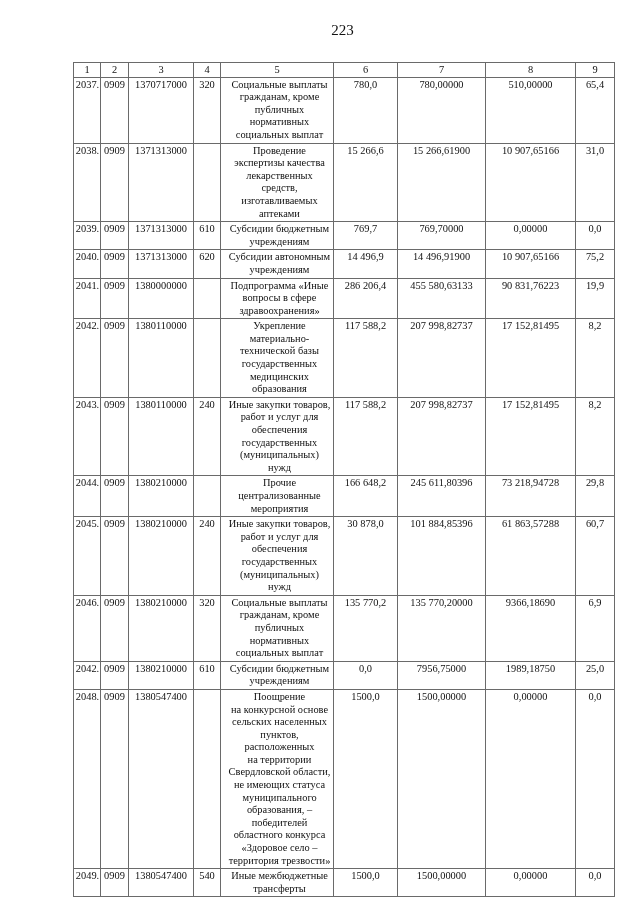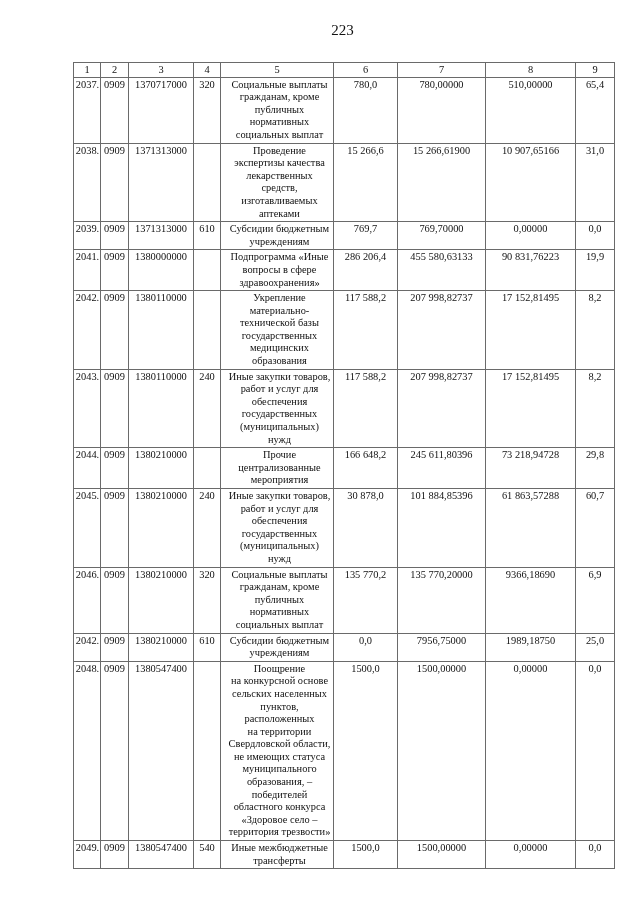--- a/index.html
+++ b/index.html
@@ -87,20 +87,32 @@
         <td class="c">1371313000</td>
         <td class="c">610</td>
         <td class="l desc">Субсидии бюджетным
 учреждениям</td>
         <td class="c">769,7</td>
         <td class="c">769,70000</td>
         <td class="c">0,00000</td>
         <td class="c">0,0</td>
       </tr>
       <tr>
+        <td class="l n1">2040.</td>
+        <td class="c">0909</td>
+        <td class="c">1371313000</td>
+        <td class="c">620</td>
+        <td class="l desc">Субсидии автономным
+учреждениям</td>
+        <td class="c">14 496,9</td>
+        <td class="c">14 496,91900</td>
+        <td class="c">10 907,65166</td>
+        <td class="c">75,2</td>
+      </tr>
+      <tr>
         <td class="l n1">2041.</td>
         <td class="c">0909</td>
         <td class="c">1380000000</td>
         <td class="c"></td>
         <td class="l desc">Подпрограмма «Иные
 вопросы в сфере
 здравоохранения»</td>
         <td class="c">286 206,4</td>
         <td class="c">455 580,63133</td>
         <td class="c">90 831,76223</td>

